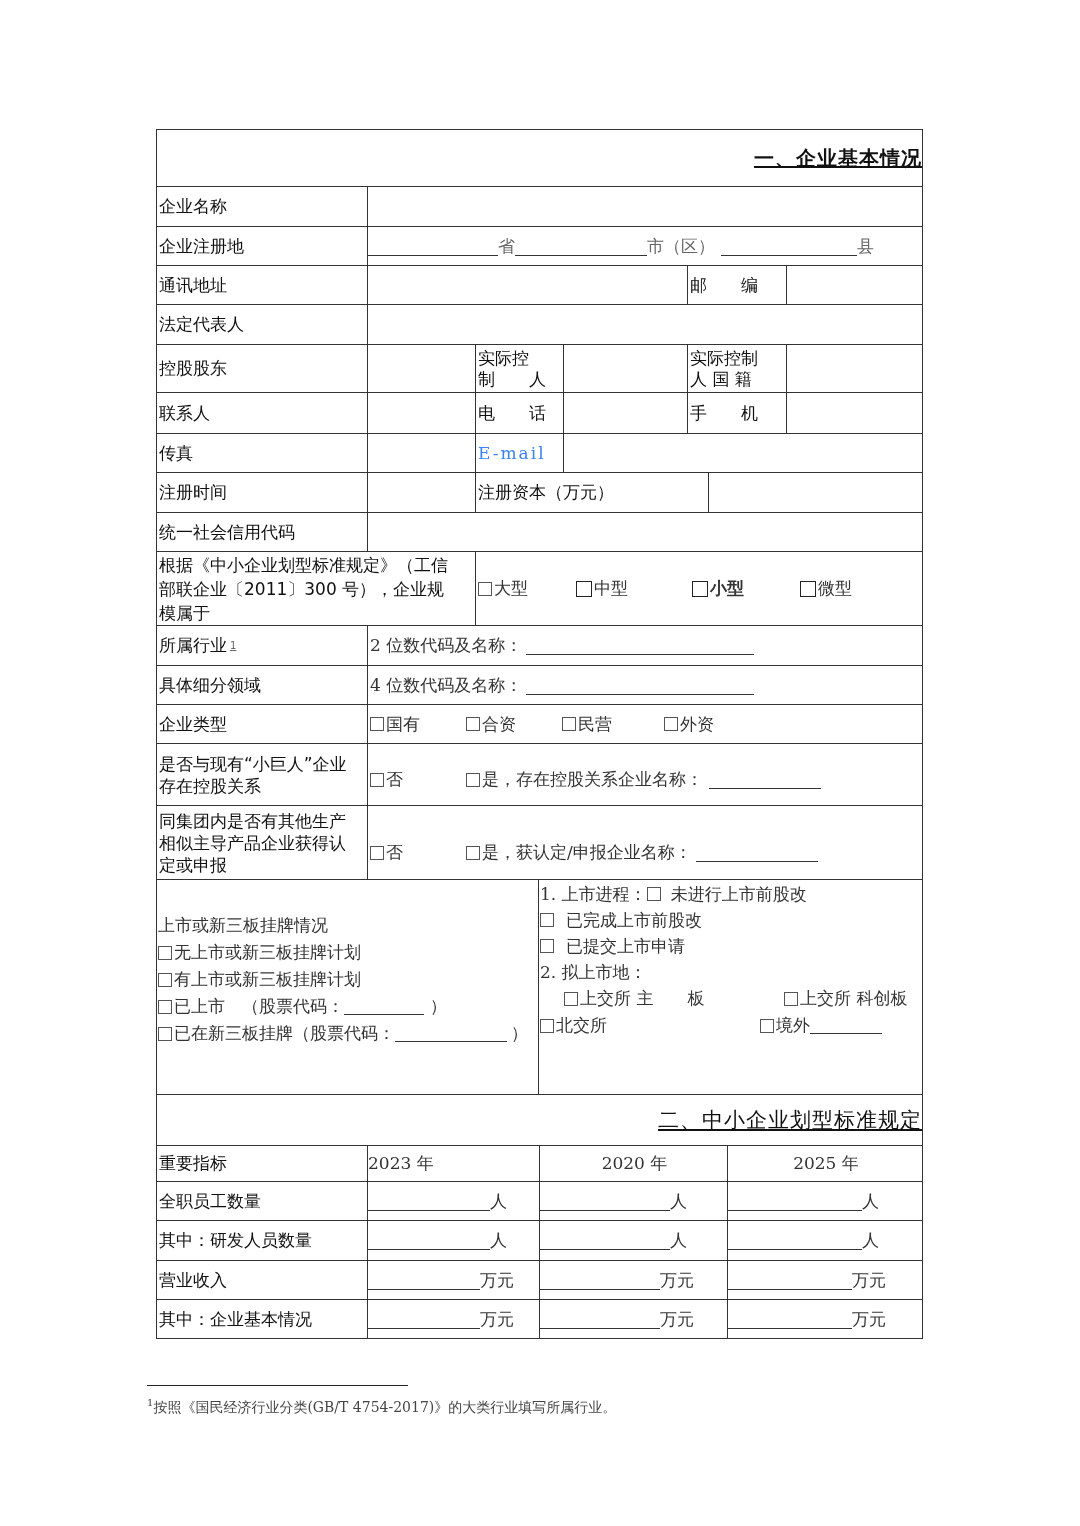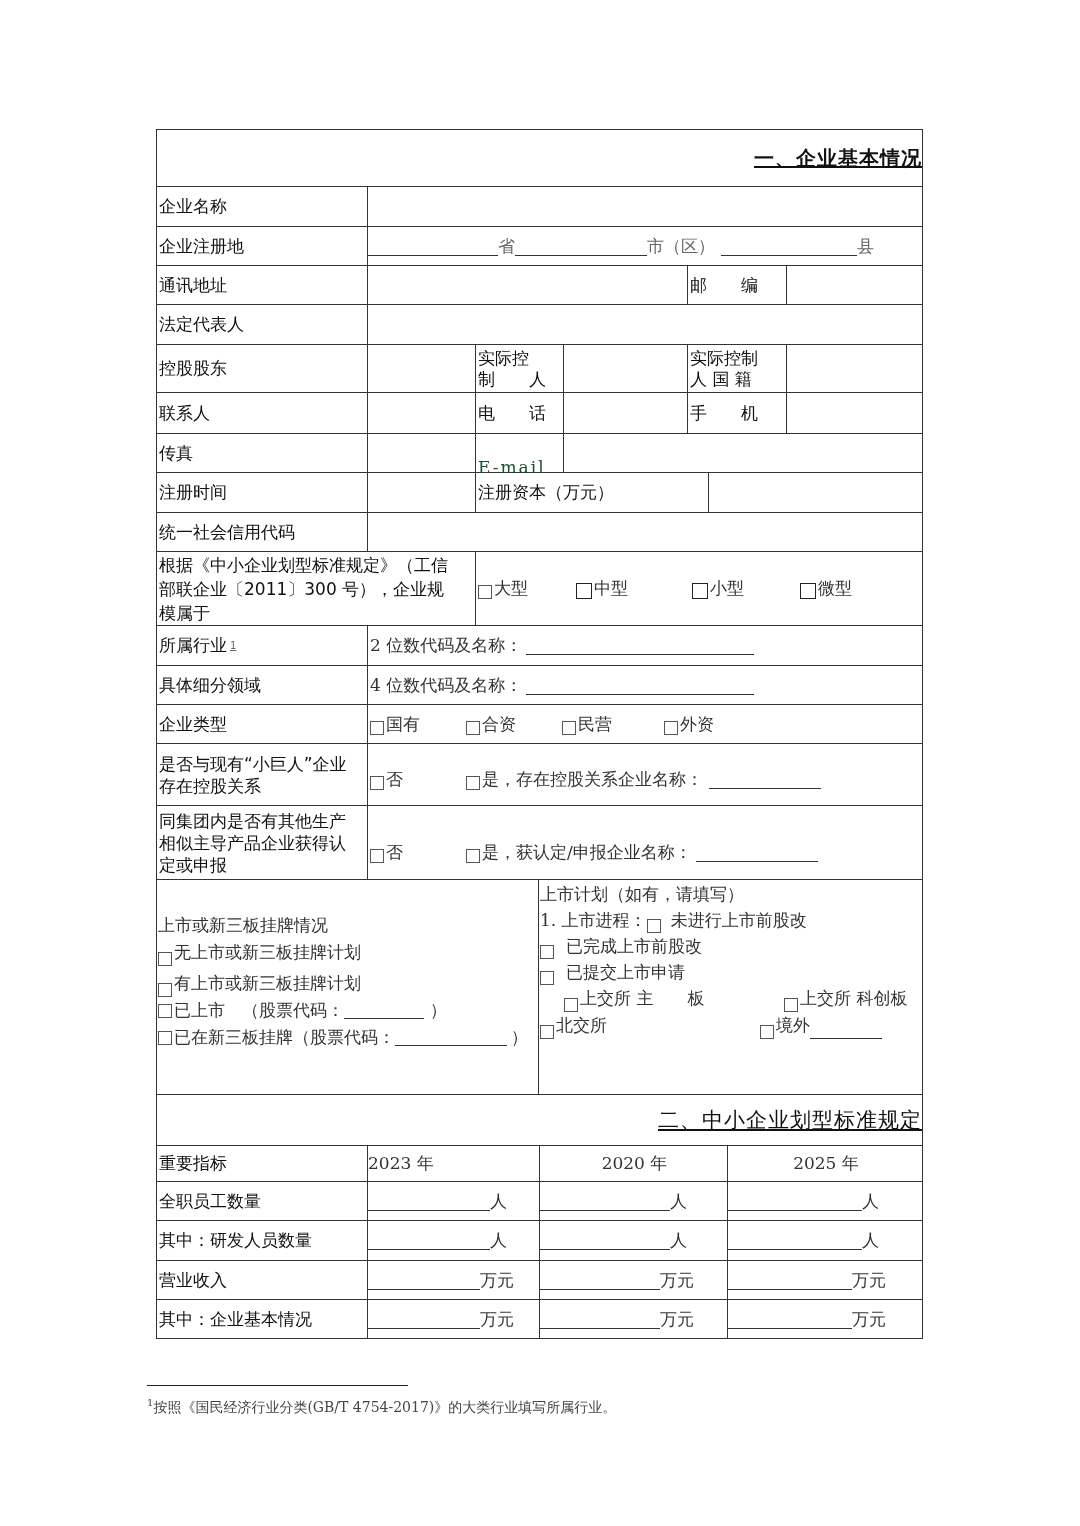--- a/index.html
+++ b/index.html
@@ -12,21 +12,21 @@
   .cell { position:absolute; box-sizing:border-box; display:flex; align-items:center;
           font-size:17px; line-height:21px; padding-left:2px; white-space:nowrap; }
   .cell.wrap { white-space:normal; }
   .title { position:absolute; display:flex; align-items:center; justify-content:flex-end;
            font-size:20px; font-weight:bold; letter-spacing:1px;text-decoration:underline; }
   .title2 { font-weight:normal; font-size:21px; }
   .sp { display:inline-block; }
   .blank { display:inline-block; border-bottom:1.2px solid #333; height:18px; vertical-align:bottom; }
   .box { display:inline-block; width:12px; height:12px; border:1px solid #555; margin-right:2px; vertical-align:-1px; }
   .box.dark { width:14px; height:14px; border:1.6px solid #222; }
-  .opt { display:inline-flex; align-items:flex-end; }
+  .opt { display:inline-flex; align-items:center; }
   .stack { display:flex; flex-direction:column; justify-content:center; line-height:21px; }
   .sup { font-size:10px; vertical-align:super; color:#666; text-decoration:underline; margin-left:3px; }
   .list-line { font-size:17px; line-height:27px; white-space:nowrap; }
   .foot { font-size:14px; color:#444; }
 </style>
 </head>
 <body>
 
 <div>
 
@@ -132,21 +132,21 @@
   <div class="cell" style="left:564px;top:393px;width:123px;height:40px;"></div>
   <div class="cell" style="left:688px;top:393px;width:98px;height:40px;">
     <span>手　　机</span>
     </div>
   <div class="cell" style="left:787px;top:393px;width:135px;height:40px;"></div>
 
   <div class="cell" style="left:157px;top:434px;width:210px;height:38px;">
     <span>传真</span>
     </div>
   <div class="cell" style="left:368px;top:434px;width:107px;height:38px;"></div>
-  <div class="cell serif" style="left:476px;top:448px;width:87px;height:38px;letter-spacing:2px;color:#14532d;">
+  <div class="cell serif" style="left:476px;top:434px;width:87px;height:38px;letter-spacing:2px;color:#3b82f6;">
     <span>E-mail</span>
     </div>
   <div class="cell" style="left:564px;top:434px;width:358px;height:38px;"></div>
 
   <div class="cell" style="left:157px;top:473px;width:210px;height:39px;">
     <span>注册时间</span>
     </div>
   <div class="cell" style="left:368px;top:473px;width:107px;height:39px;"></div>
   <div class="cell" style="left:476px;top:473px;width:232px;height:39px;">
     <span>注册资本（万元）</span>
@@ -163,21 +163,21 @@
     </div>
   <div class="cell serif" style="left:476px;top:552px;width:446px;height:73px;">
     <span class="opt" style="width:98px;">
       <span class="box"></span>
         <span>大型</span>
       </span>
     <span class="opt" style="width:116px;">
       <span class="box dark"></span>
         <span>中型</span>
       </span>
-    <span class="opt" style="width:108px;">
+    <span class="opt" style="width:108px;font-weight:bold;">
       <span class="box dark"></span>
         <span>小型</span>
       </span>
     <span class="opt">
       <span class="box dark"></span>
         <span>微型</span>
       </span>
   </div>
 
   <div class="cell" style="left:157px;top:626px;width:210px;height:39px;">
@@ -267,36 +267,36 @@
       </div>
     <div class="list-line" style="display:flex;align-items:center;">
       <span class="box"></span>
         <span>已在新三板挂牌（股票代码：</span>
         <span class="blank" style="width:112px;height:16px;"></span>
         <span style="margin-left:4px">）</span>
       </div>
   </div>
 
   <div class="abs serif" style="left:540px;top:881px;width:380px;font-size:17px;">
-    <div class="list-line" style="line-height:26px;">上市计划（如有，请填写）</div>
     <div class="list-line" style="line-height:26px;display:flex;align-items:center;">
       <span>1. 上市进程：</span>
       <span class="opt">
           <span class="box" style="margin-right:10px;"></span>
           <span>未进行上市前股改</span>
         </span>
     </div>
     <div class="list-line opt" style="line-height:26px;display:flex;">
       <span class="box" style="margin-right:12px;"></span>
         <span>已完成上市前股改</span>
       </div>
     <div class="list-line opt" style="line-height:26px;display:flex;">
       <span class="box" style="margin-right:12px;"></span>
         <span>已提交上市申请</span>
       </div>
+    <div class="list-line" style="line-height:26px;">2. 拟上市地：</div>
     <div class="list-line" style="line-height:27px;display:flex;margin-left:24px;">
       <span class="opt" style="width:220px;">
           <span class="box"></span>
           <span style="white-space:pre;">上交所 主　　板</span>
         </span>
       <span class="opt">
           <span class="box"></span>
           <span>上交所 科创板</span>
         </span>
     </div>

